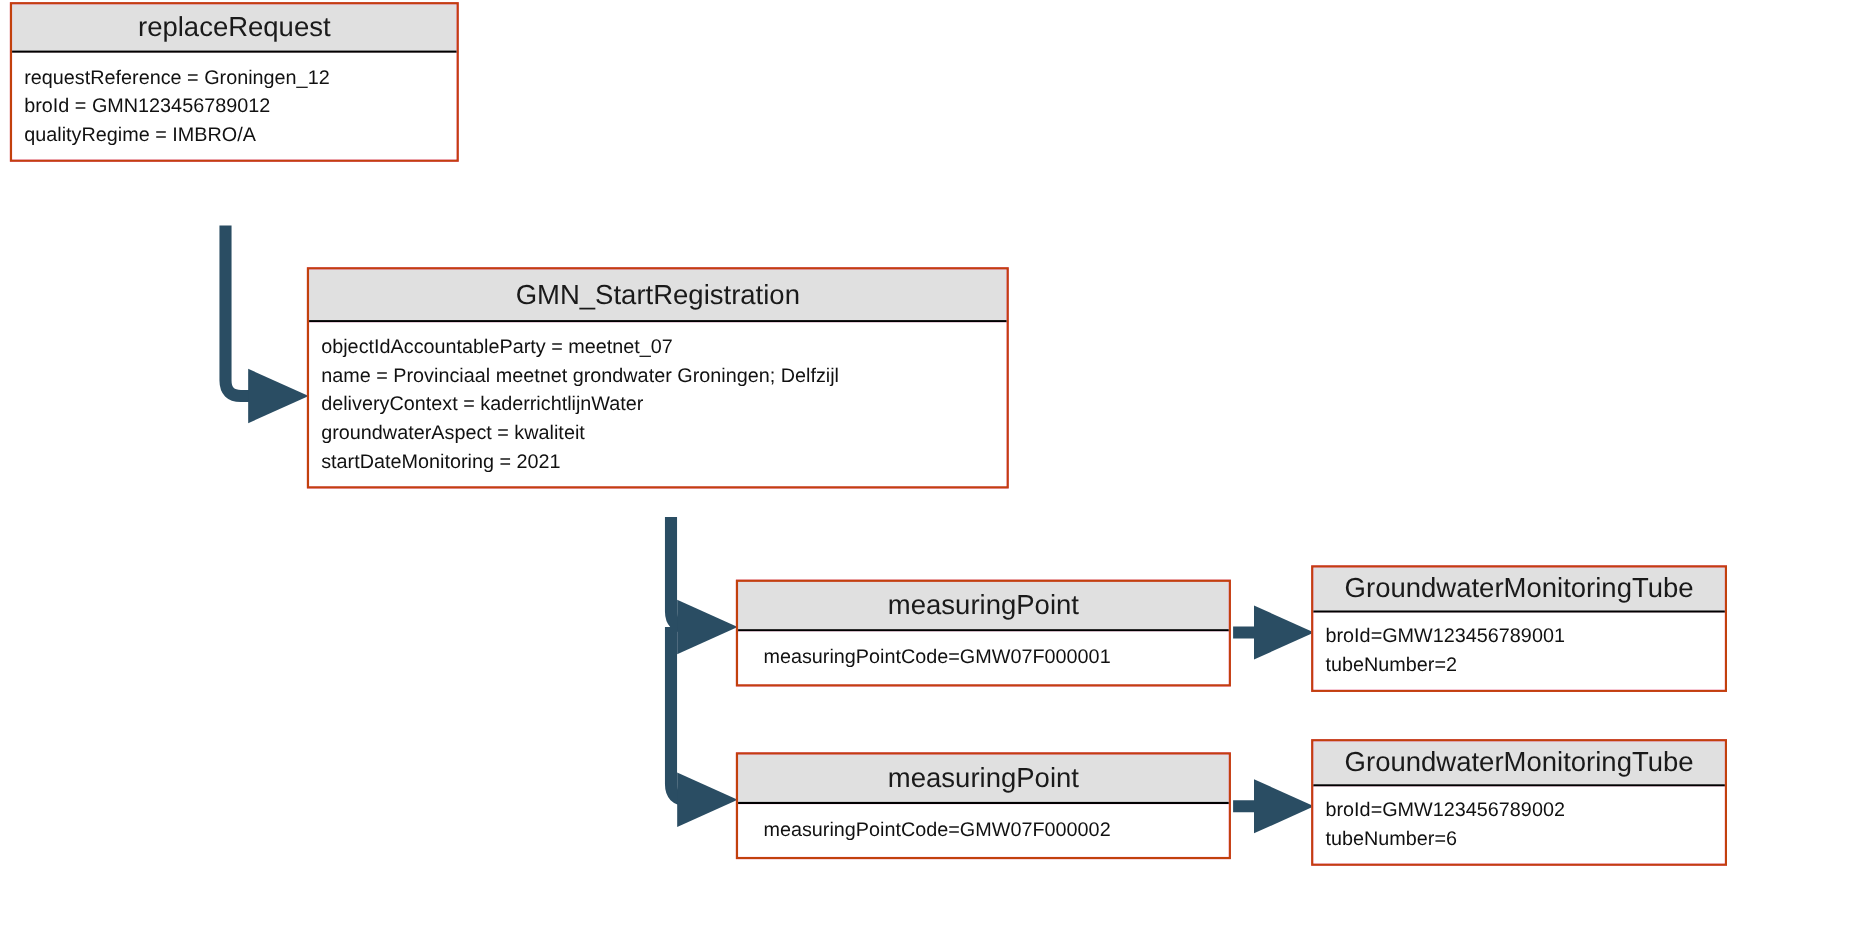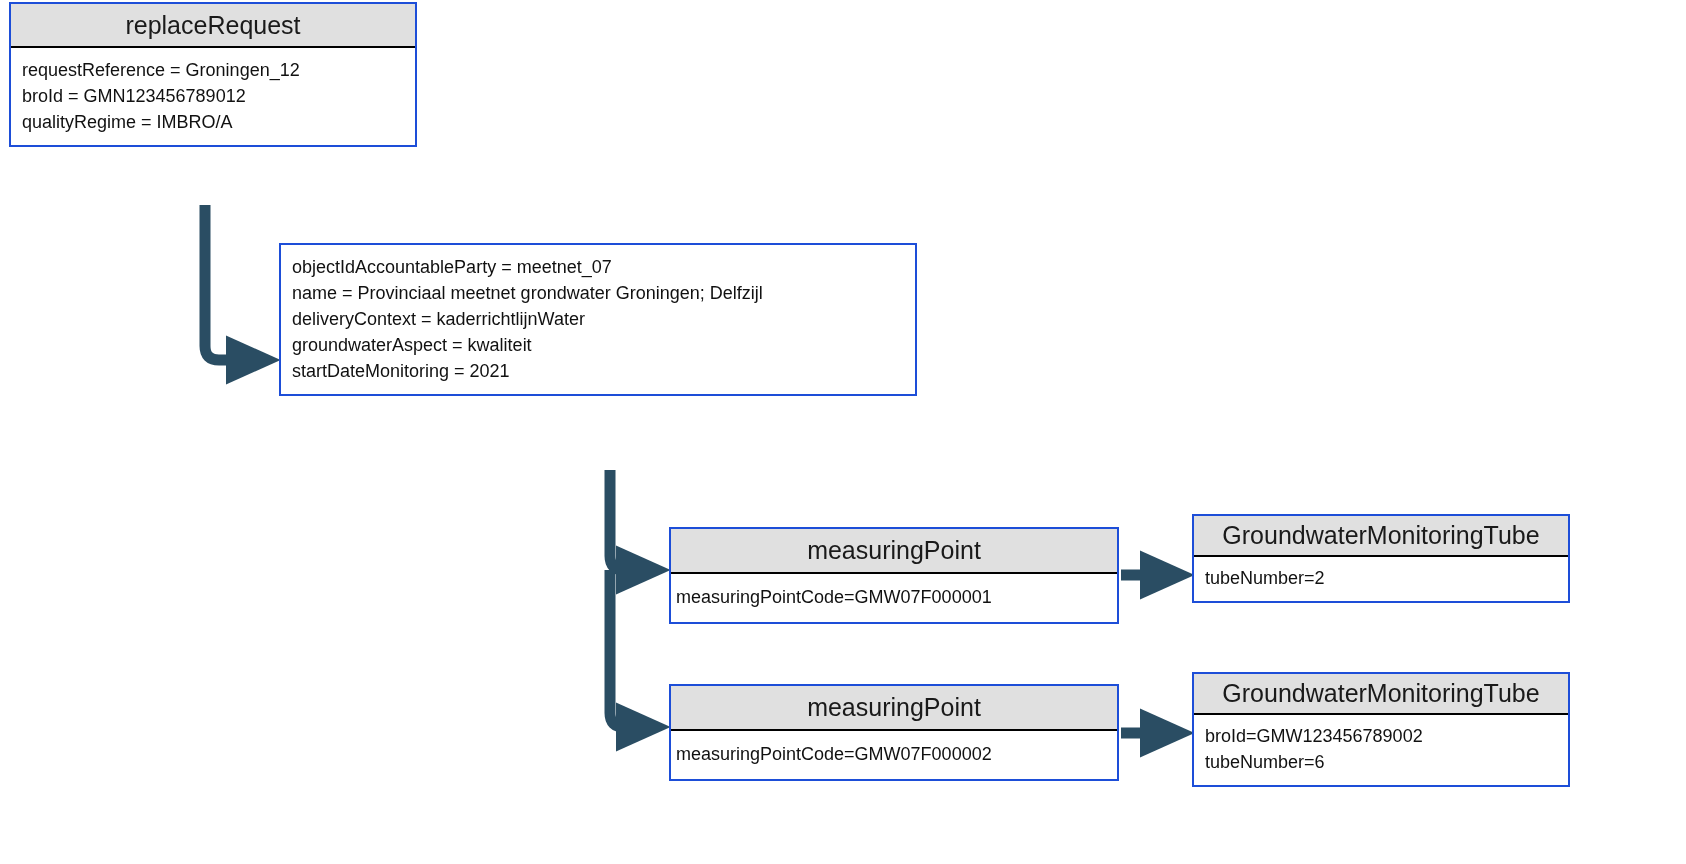--- a/index.html
+++ b/index.html
@@ -23,21 +23,21 @@
     position: absolute;
     left: 0;
     top: 0;
     width: 1686px;
     height: 864px;
     pointer-events: none;
   }
   .node {
     position: absolute;
     box-sizing: border-box;
-    border: 2px solid #1d4ed8;
+    border: 2px solid #c2410c;
     background: #ec4899;
   }
   .node-header {
     box-sizing: border-box;
     background: #e0e0e0;
     border-bottom: 2px solid #000000;
     text-align: center;
     font-size: 25px;
     line-height: 1.0;
     color: #1a1a1a;
@@ -71,21 +71,21 @@
   #node-mp-2 { left: 669px; top: 684px; width: 450px; }
   #node-mp-2 .node-header { height: 45px; }
 
   #node-tube-1 { left: 1192px; top: 514px; width: 378px; }
   #node-tube-1 .node-header { height: 41px; }
 
   #node-tube-2 { left: 1192px; top: 672px; width: 378px; }
   #node-tube-2 .node-header { height: 41px; }
 
   .tube-body { padding: 8px 11px 10px 11px; }
-  .mp-body { padding: 10px 11px 12px 5px; }
+  .mp-body { padding: 10px 11px 12px 23px; }
 </style>
 </head>
 <body>
 
 <div id="canvas">
 
   <svg class="connectors" viewBox="0 0 1686 864" xmlns="http://www.w3.org/2000/svg">
     <defs>
       <marker id="arrowhead" markerWidth="5.2" markerHeight="5.2" refX="2.4" refY="2.6" orient="auto" markerUnits="strokeWidth">
         <path d="M 0 0.35 L 5.0 2.6 L 0 4.85 z" fill="#2a4d63"></path>
@@ -106,20 +106,21 @@
   <div class="node" id="node-replace-request">
     <div class="node-header">replaceRequest</div>
     <div class="node-body">
       <div class="attr">requestReference = Groningen_12</div>
       <div class="attr">broId = GMN123456789012</div>
       <div class="attr">qualityRegime = IMBRO/A</div>
     </div>
   </div>
 
   <div class="node" id="node-gmn-start">
+    <div class="node-header">GMN_StartRegistration</div>
     <div class="node-body">
       <div class="attr">objectIdAccountableParty = meetnet_07</div>
       <div class="attr">name = Provinciaal meetnet grondwater Groningen; Delfzijl</div>
       <div class="attr">deliveryContext = kaderrichtlijnWater</div>
       <div class="attr">groundwaterAspect = kwaliteit</div>
       <div class="attr">startDateMonitoring = 2021</div>
     </div>
   </div>
 
   <div class="node" id="node-mp-1">
@@ -132,20 +133,21 @@
   <div class="node" id="node-mp-2">
     <div class="node-header">measuringPoint</div>
     <div class="node-body mp-body">
       <div class="attr">measuringPointCode=GMW07F000002</div>
     </div>
   </div>
 
   <div class="node" id="node-tube-1">
     <div class="node-header">GroundwaterMonitoringTube</div>
     <div class="node-body tube-body">
+      <div class="attr">broId=GMW123456789001</div>
       <div class="attr">tubeNumber=2</div>
     </div>
   </div>
 
   <div class="node" id="node-tube-2">
     <div class="node-header">GroundwaterMonitoringTube</div>
     <div class="node-body tube-body">
       <div class="attr">broId=GMW123456789002</div>
       <div class="attr">tubeNumber=6</div>
     </div>

